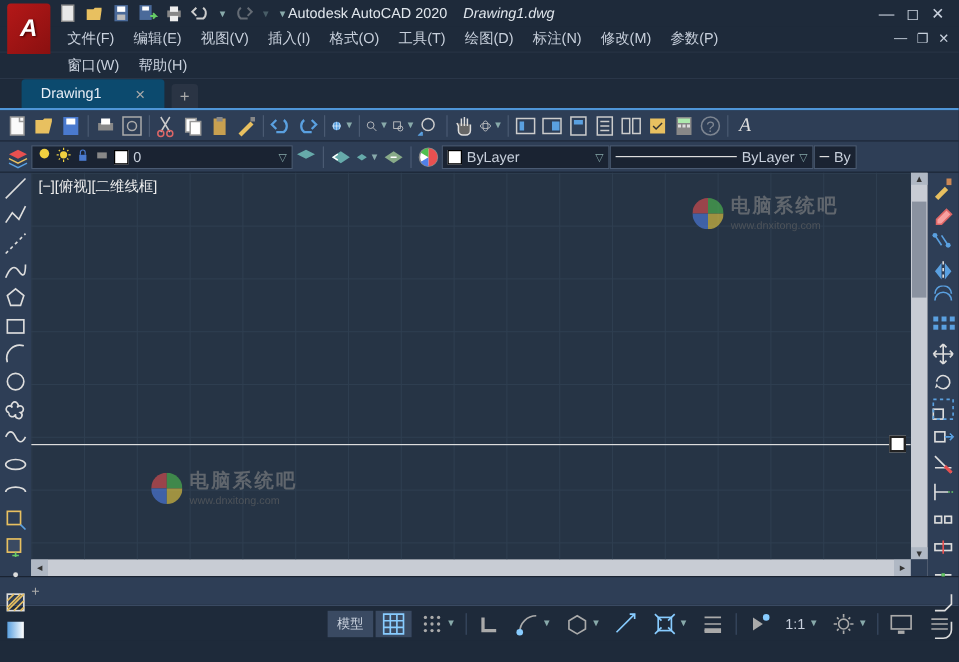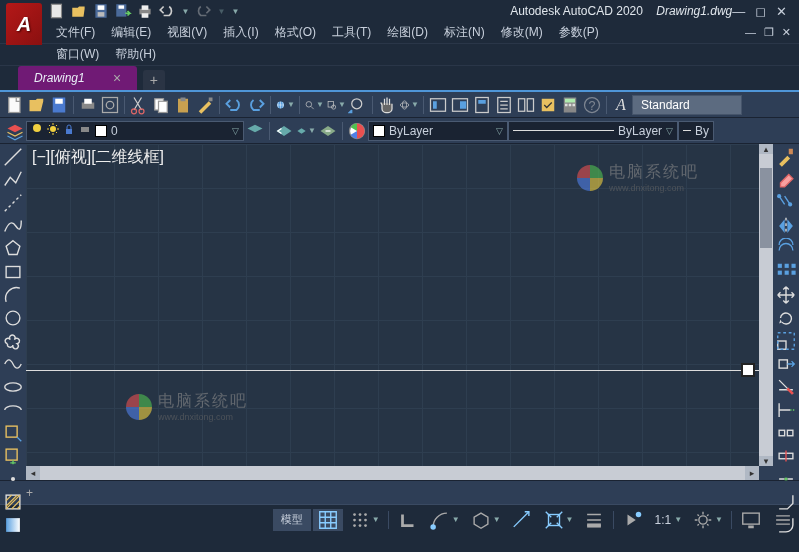--- a/index.html
+++ b/index.html
@@ -24,21 +24,21 @@
 .qat-btn { width: 18px; height: 18px; display: flex; align-items: center; justify-content: center; cursor: pointer; font-size: 14px; }
 .app-logo {
   width: 36px; height: 42px; position: absolute; top: 3px; left: 6px;
   background: linear-gradient(135deg, #b41818 0%, #8a1010 100%);
   display: flex; align-items:center; justify-content:center;
   border-top-left-radius: 3px; border-top-right-radius: 3px;
   font-size: 20px; font-weight:bold; font-style:italic; color:#fff;
   text-shadow: 1px 1px 2px #400;
   z-index: 20;
 }
-.title-text { flex:1; text-align:right; font-size:12px; color:#e0e6ec; }
+.title-text { flex:1; text-align:left; font-size:12px; color:#e0e6ec; }
 .title-text .file { font-style:italic; }
 .win-controls { display:flex; gap:10px; padding-right:8px; }
 .win-controls span { cursor:pointer; font-size:13px; }
 .menu-bar {
   height: 22px; background:#1e2a3a; display:flex; align-items:center; padding-left:48px; gap:2px;
   border-bottom:1px solid #2a3648;
 }
 .menu-item { padding:3px 8px; cursor:pointer; }
 .sub-win-controls { position:absolute; top:26px; right:8px; display:flex; gap:8px; }
 .sub-win-controls span { font-size:11px; cursor:pointer; }
@@ -46,21 +46,21 @@
 .tab-bar {
   height: 26px; background:#1e2a3a; border-bottom:2px solid #4f96d8;
   display:flex; align-items:flex-end; padding-left:18px;
 }
 .file-tab {
   height:24px; padding:4px 16px; background:#2e3e56;
   border-top-left-radius:3px; border-top-right-radius:3px;
   display:flex; align-items:center; font-size:12px; color:#e8eef6;
   margin-right:2px; position:relative;
 }
-.file-tab.active { background:#701a75;font-style:italic; }
+.file-tab.active { background:#0c4a6e; }
 .tab-close { margin-left:28px; font-size:14px; cursor:pointer; color:#aaa; }
 .tab-plus { width:22px; height:20px; display:flex; align-items:center; justify-content:center; cursor:pointer; color:#aaa; font-size:14px; background:#2a3444; margin-left:4px; border-radius:3px 3px 0 0;}
 .toolbar {
   height:26px; background:#2e3e56; display:flex; align-items:center; padding:0 4px;
   border-bottom:1px solid #1a2332;
 }
 .tb-btn { width:20px; height:20px; display:flex; align-items:center; justify-content:center; cursor:pointer; margin:0 1px; position:relative;}
 .tb-sep { width:1px; height:18px; background:#4a5a72; margin:0 3px; }
 .dd { font-size:8px; margin-left:1px; color:#8aa; }
 .text-style-dd {
@@ -78,26 +78,26 @@
 .swatch { width:12px; height:12px; background:#fff; border:1px solid #000; }
 .main-area { display:flex; height:336px; }
 .left-tb, .right-tb { width:26px; background:#2e3e56; display:flex; flex-direction:column; align-items:center; padding-top:2px; gap:1px;}
 .v-btn { width:22px; height:22px; display:flex; align-items:center; justify-content:center; cursor:pointer; }
 .canvas-wrap { flex:1; display:flex; flex-direction:column; background:#1a2332; position:relative; }
 .canvas {
   flex:1; background:#263445; position:relative; overflow:hidden;
   background-image: linear-gradient(#2e3e50 1px, transparent 1px), linear-gradient(90deg, #2e3e50 1px, transparent 1px);
   background-size: 44px 44px;
 }
-.viewport-label { position:absolute; top:3px; left:6px; color:#eee; font-size:16px; }
+.viewport-label { position:absolute; top:3px; left:6px; color:#eee; font-size:12px; }
 .watermark { position:absolute; display:flex; align-items:center; gap:6px; opacity:0.6; }
 .wm-logo { width:26px; height:26px; border-radius:50%; position:relative; overflow:hidden; }
 .wm-q { position:absolute; width:50%; height:50%; }
 .wm-text { display:flex; flex-direction:column; }
-.wm-big { color:#888; font-size:16px; font-weight:normal; letter-spacing:2px; }
+.wm-big { color:#888; font-size:16px; font-weight:bold; letter-spacing:2px; }
 .wm-small { color:#666; font-size:9px; }
 .h-line { position:absolute; left:0; right:0; top:226px; height:1px; background:#ddd; }
 .cursor-sq { position:absolute; width:14px; height:14px; border:2px solid #222; background:#fff; top:219px; right:4px;}
 .vscroll { width:14px; background:#c8ccd4; display:flex; flex-direction:column; }
 .vscroll-thumb { height:80px; background:#8a92a0; margin:14px 1px 0;}
 .hscroll { height:14px; background:#c8ccd4; display:flex; }
 .hscroll-arrow { width:14px; display:flex; align-items:center; justify-content:center; background:#b0b8c4; font-size:9px; color:#333; }
 .hscroll-track { flex:1; }
 .layout-tabs { height:24px; display:flex; align-items:center; padding-left:18px; background:#2e3e56; border-top:1px solid #1a2332;}
 .ltab { padding:4px 12px; background:#1e2a3a; border:1px solid #444; border-bottom:none; margin-right:1px; cursor:pointer; }
@@ -360,23 +360,20 @@
   <span class="tb-btn" style="opacity:0.5;">
       <svg viewBox="0 0 16 16">
         <circle cx="8" cy="8" r="6" fill="none" stroke="#ccc"></circle>
         <text x="8" y="12" font-size="10" text-anchor="middle" fill="#ccc">?</text>
       </svg>
     </span>
   <span class="tb-sep"></span>
   <span class="tb-btn">
       <span style="font-family:serif;font-size:16px;font-style:italic;color:#ddd;">A</span>
     </span>
-  <div class="text-style-dd">
-    <span>Standard</span>
-  </div>
 </div>
 
 <div class="layer-bar">
   <span class="tb-btn">
       <svg viewBox="0 0 16 16">
         <path d="M2 6l6-3 6 3-6 3z" fill="#e85050"></path>
         <path d="M2 9l6 3 6-3" stroke="#e8c060" fill="none"></path>
         <path d="M2 12l6 3 6-3" stroke="#5aa0e0" fill="none"></path>
       </svg>
     </span>

